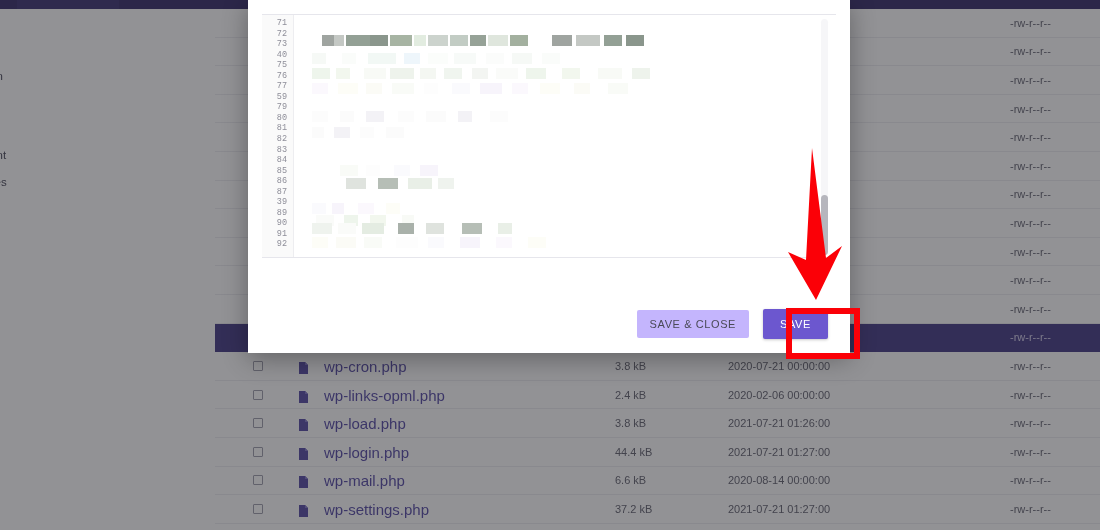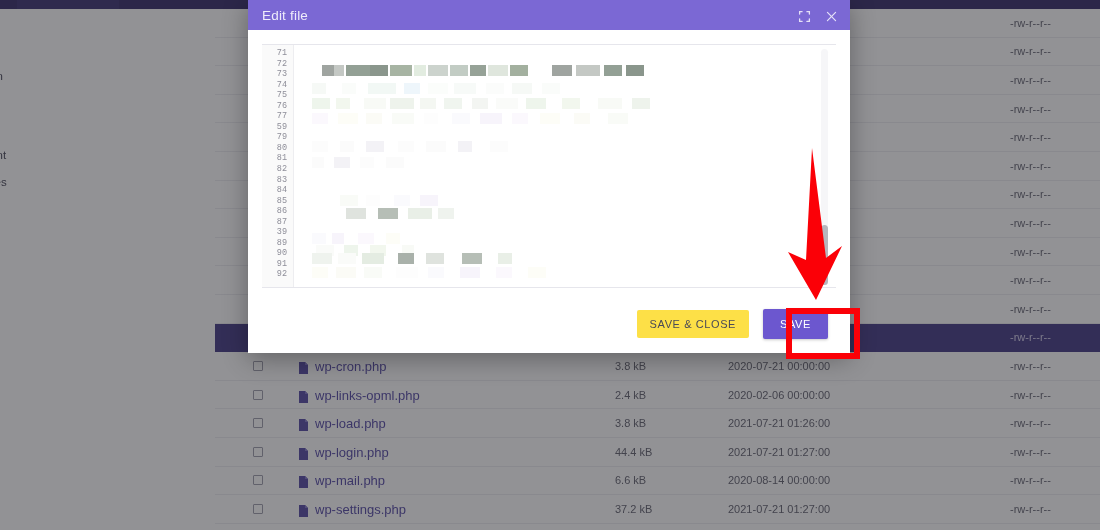--- a/index.html
+++ b/index.html
@@ -46,22 +46,22 @@
     width: 10px; height: 10px; border: 1px solid #9a9aa8; border-radius: 1px;
     background: #fff;
   }
   .bg-row.selected .cell-check { border-color:#c9c4e8; background: transparent; }
 
   .cell-icon {
     position: absolute; left: 84px; top: 50%; transform: translateY(-50%);
     width: 9px; height: 12px;
   }
   .cell-name {
-    position: absolute; left: 100px; top: 50%; transform: translateY(-50%);
-    font-size: 13px; color: #4b3fa0; white-space: nowrap; text-align: right;
+    position: absolute; left: 109px; top: 50%; transform: translateY(-50%);
+    font-size: 15px; color: #4b3fa0; white-space: nowrap; text-align: right;
   }
   .cell-size {
     position: absolute; left: 400px; top: 50%; transform: translateY(-50%);
     font-size: 11px; color: #5a5a68; white-space: nowrap;
   }
   .cell-date {
     position: absolute; left: 513px; top: 50%; transform: translateY(-50%);
     font-size: 11px; color: #5a5a68; white-space: nowrap;
   }
   .cell-perm {
@@ -139,21 +139,21 @@
     background: #fff;
     display: flex; align-items: center; justify-content: flex-end;
     padding-right: 22px; gap: 14px;
   }
   .btn {
     font-family: "Liberation Sans", sans-serif;
     font-size: 11px; letter-spacing: .6px; font-weight: 500;
     border: 0; cursor: pointer; border-radius: 2px;
   }
   .btn-ghost {
-    background: #fde047; color: #4a4a57; padding: 8px 13px;
+    background: #c4b5fd; color: #4a4a57; padding: 8px 13px;
   }
   .btn-primary {
     background: #6c57cf; color: #fff; padding: 9px 17px;
     box-shadow: 0 1px 3px rgba(0,0,0,.22);
   }
 
   
   .anno-box {
     position: absolute; left: 786px; top: 308px; width: 74px; height: 51px;
     border: 6px solid #fb0007; background: transparent;
@@ -296,52 +296,29 @@
           <span class="cell-date">2021-07-21 01:27:00</span>
           <span class="cell-perm">-rw-r--r--</span>
         </div>
       </div>
   </div>
 
   <div class="scrim"></div>
 
   <div class="modal">
 
-    <div class="modal-head">
-      <div class="modal-title">Edit file</div>
-      <div class="head-actions">
-        <span class="head-ic">
-          <svg viewBox="0 0 16 16" width="13" height="13">
-            <g fill="none" stroke="#efecfb" stroke-width="1.6" stroke-linecap="round">
-              <path d="M2 5 V2 H5"></path>
-                <path d="M11 2 H14 V5"></path>
-              <path d="M14 11 V14 H11"></path>
-                <path d="M5 14 H2 V11"></path>
-            </g>
-          </svg>
-        </span>
-        <span class="head-ic">
-          <svg viewBox="0 0 16 16" width="13" height="13">
-            <g stroke="#efecfb" stroke-width="1.5" stroke-linecap="round">
-              <path d="M3 3 L13 13"></path>
-                <path d="M13 3 L3 13"></path>
-            </g>
-          </svg>
-        </span>
-      </div>
-    </div>
 
     <div class="modal-body">
 
       <div class="editor">
         <div class="gutter" id="gutter">
             <div class="gutter-ln">71</div>
             <div class="gutter-ln">72</div>
             <div class="gutter-ln">73</div>
-            <div class="gutter-ln">74</div>
+            <div class="gutter-ln">40</div>
             <div class="gutter-ln">75</div>
             <div class="gutter-ln">76</div>
             <div class="gutter-ln">77</div>
             <div class="gutter-ln">59</div>
             <div class="gutter-ln">79</div>
             <div class="gutter-ln">80</div>
             <div class="gutter-ln">81</div>
             <div class="gutter-ln">82</div>
             <div class="gutter-ln">83</div>
             <div class="gutter-ln">84</div>

